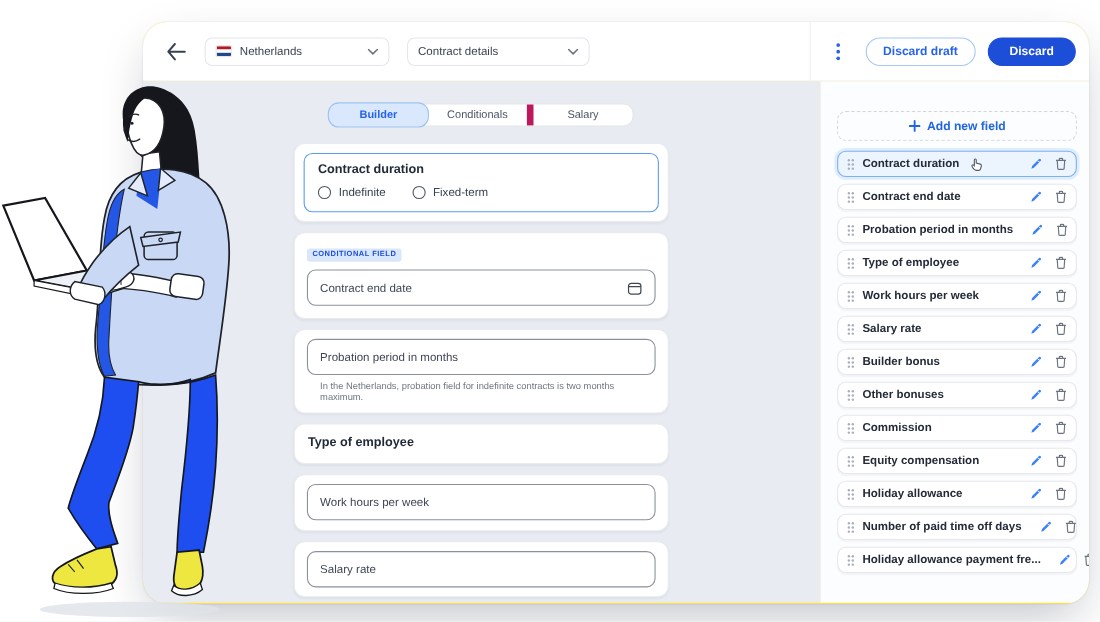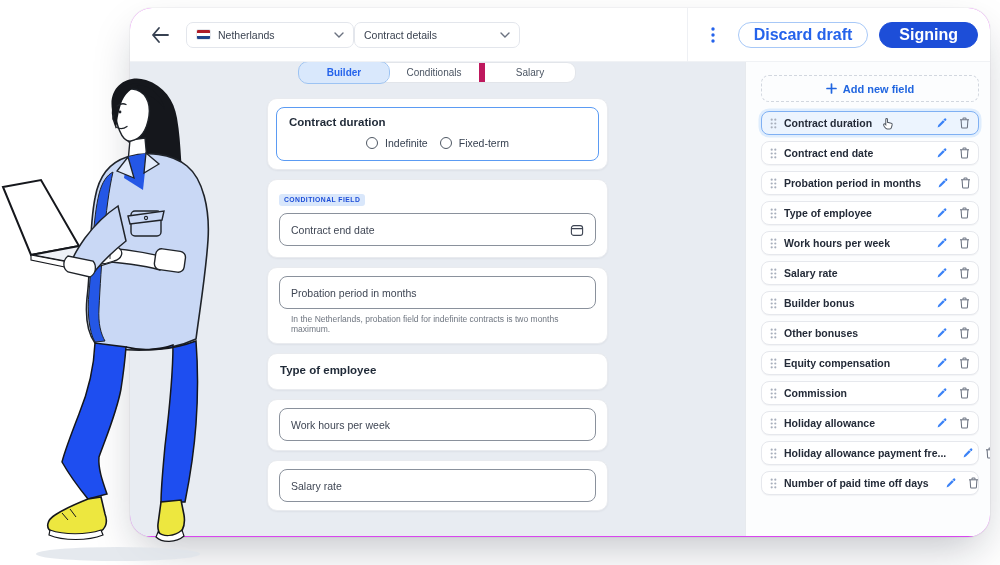--- a/index.html
+++ b/index.html
@@ -1,84 +1,84 @@
 <!DOCTYPE html>
 <html><head>
 <meta charset="utf-8">
 <style>
   * { box-sizing: border-box; margin: 0; padding: 0; }
   html,body { width:1000px; height:565px; background:#fff; }
   body { font-family:"Liberation Sans","DejaVu Sans",sans-serif; position:relative; overflow:hidden; }
   .stage { position:absolute; inset:0; width:1000px; height:565px; }
 
   
-  .window { position:absolute; left:130px; top:8px; width:860px; height:529px;
-    background:#d946ef; border-radius:22px; overflow:hidden; z-index:1;
+  .window { position:absolute; left:130px; top:20px; width:860px; height:529px;
+    background:#fde047; border-radius:22px; overflow:hidden; z-index:1;
     box-shadow:0 18px 45px -10px rgba(15,23,42,.28), 0 0 0 1px rgba(15,23,42,.04); }
 
   
   .topbar { height:54px; display:flex; align-items:center; padding:0 12px 0 16px;
     background:#fff; border-bottom:1px solid #f0f2f5; }
   .iconbtn { display:flex; align-items:center; justify-content:center; background:none; border:none; cursor:pointer; }
   .back { width:28px; height:28px; margin-right:12px; }
   .select { height:26px; border:1px solid #e3e6ec; border-radius:7px; background:#fff;
     display:flex; align-items:center; padding:0 9px; gap:7px; cursor:pointer; }
   .select.country { width:168px; }
-  .select.template { width:166px; }
+  .select.template { width:166px; margin-left:16px; }
   .select .val { font-size:10.5px; color:#3b4351; flex:1; text-align:left; white-space:nowrap; }
   .flag { width:15px; height:11px; border-radius:2px; overflow:hidden; border:1px solid #e5e7eb; display:flex; flex-direction:column; }
   .flag i { flex:1; display:block; }
   .flag .r { background:#AE1C28; } .flag .w { background:#fff; } .flag .b { background:#21468B; }
   .spacer { flex:1; }
   .vdiv { width:1px; height:54px; background:#eef0f4; margin-right:14px; }
   .kebab { width:22px; height:22px; }
   .kebab svg { display:block; }
-  .pill { height:26px; border-radius:14px; font-size:16px; font-weight:700; cursor:pointer; }
+  .pill { height:26px; border-radius:14px; font-size:11px; font-weight:700; cursor:pointer; }
   .discard { margin-left:14px; padding:0 15px; background:#fff; border:1px solid #a7c8f7; color:#2563eb; }
   .publish { margin-left:11px; padding:0 19px; background:#1d4ed8; border:1px solid #1d4ed8; color:#fff; }
 
   
   .bodyrow { display:flex; height:474px; }
-  .canvas { flex:1; background:#e8ecf2; position:relative; overflow:hidden; }
+  .canvas { flex:1; background:#e8ecf2; padding-top:20px; position:relative; overflow:hidden; }
 
   
   .tabs { width:277px; height:21px; margin:0 auto; display:flex; background:#fff;
     border:1px solid #e2e5ea; border-radius:9px; }
   .tab { flex:1; display:flex; align-items:center; justify-content:center; font-size:10px;
     color:#4b5563; cursor:pointer; border-right:6px solid #be185d; background:transparent; border-top:none; border-bottom:none; border-left:none; }
   .tab:last-child { border-right:none; }
   .tab.active { background:#d9e8fc; color:#2563eb; font-weight:700; border-radius:9px;
     outline:1px solid #9cc3f3; margin:-1px 0 -1px -1px; border-right:none; }
 
   
   .formcol { width:341px; margin:15px auto 0; display:flex; flex-direction:column; gap:9px; }
   .card { background:#fff; border:1px solid #e9ebef; border-radius:10px;
     box-shadow:0 1px 2px rgba(16,24,40,.05); }
   .sel-box { margin:8px; border:1.5px solid #5b9bf3; border-radius:8px; padding:8px 12px 11px; }
   .flabel { font-size:11.5px; font-weight:700; color:#1f2937; }
-  .radio-row { display:flex; gap:12px; margin-top:9px;justify-content:center; }
+  .radio-row { display:flex; gap:24px; margin-top:9px; }
   .radio { display:flex; align-items:center; gap:7px; cursor:pointer; }
   .radio i { width:12px; height:12px; border:1.6px solid #4f5864; border-radius:50%; background:#fff; }
   .radio span { font-size:10.5px; color:#374151; }
   .badge { display:inline-block; font-size:6.8px; font-weight:700; letter-spacing:.45px;
     color:#1d4ed8; background:#d9e7fb; border-radius:3px; padding:2.5px 5px; }
   .inputbox { height:33px; border:1px solid #8a919c; border-radius:8px; display:flex;
     align-items:center; padding:0 11px; background:#fff; cursor:text; }
   .inputbox span { font-size:10.5px; color:#3f4654; flex:1; text-align:left; }
   .helper { font-size:8.5px; color:#6f7680; margin:5px 0 0 12px; }
   .pad-a { padding:8px 11px 11px; } .pad-a .inputbox { margin-top:7px; }
   .pad-b { padding:6px 11px 9px; }
   .pad-c { padding:10px 12px 13px; }
   .pad-d { padding:8px 11px 8px; }
 
   
   .sidebar { width:245px; background:#fcfdfe; border-left:1px solid #e7eaee; padding:13px 11px 0 15px; }
   .sb-title { font-size:12.5px; font-weight:700; color:#19212f; }
   .sb-sub { font-size:9.5px; color:#8b93a1; margin-top:6px; }
-  .addbtn { width:100%; height:27px; background:transparent;
+  .addbtn { margin-top:14px; width:100%; height:27px; background:transparent;
     border:1.5px dashed #d2d7df; border-radius:8px; display:flex; align-items:center;
     justify-content:center; gap:6px; color:#2166e0; font-size:11px; font-weight:700; cursor:pointer; }
   .fieldlist { margin-top:9px; display:flex; flex-direction:column; gap:6px; }
   .s-row { height:24px; background:#fff; border:1px solid #e6e8ed; border-radius:8px;
     display:flex; align-items:center; padding:0 6px 0 8px; gap:7px; cursor:pointer;
     box-shadow:0 1px 1px rgba(16,24,40,.04); }
   .s-row.selected { border:1.2px solid #7fb0f3; background:#ecf4fe;
     box-shadow:0 0 0 2.5px rgba(96,165,250,.18); }
   .drag { display:flex; cursor:grab; }
   .s-label { font-size:10.5px; font-weight:600; color:#242b38; white-space:nowrap; }
@@ -128,21 +128,21 @@
 
       <button class="iconbtn kebab">
         <svg width="4" height="16" viewBox="0 0 4 16">
           <circle cx="2" cy="2" r="1.7" fill="#2563eb"></circle>
             <circle cx="2" cy="8" r="1.7" fill="#2563eb"></circle>
             <circle cx="2" cy="14" r="1.7" fill="#2563eb"></circle>
         </svg>
       </button>
 
       <button class="pill discard">Discard draft</button>
-      <button class="pill publish">Signing</button>
+      <button class="pill publish">Discard</button>
     </div>
 
     <div class="bodyrow">
 
       <div class="canvas">
 
         <div class="tabs">
           <button class="tab active">Builder</button>
           <button class="tab">Conditionals</button>
           <button class="tab">Salary</button>
@@ -446,20 +446,48 @@
     <span class="drag">
       <svg width="7" height="11" viewBox="0 0 7 11">
         <circle cx="1.7" cy="1.7" r="1.1" fill="#a8afbc"></circle>
                   <circle cx="5.3" cy="1.7" r="1.1" fill="#a8afbc"></circle>
         <circle cx="1.7" cy="5.5" r="1.1" fill="#a8afbc"></circle>
                   <circle cx="5.3" cy="5.5" r="1.1" fill="#a8afbc"></circle>
         <circle cx="1.7" cy="9.3" r="1.1" fill="#a8afbc"></circle>
                   <circle cx="5.3" cy="9.3" r="1.1" fill="#a8afbc"></circle>
       </svg>
     </span>
+    <span class="s-label">Commission</span>
+
+    <span class="sp"></span>
+    <button class="ic-btn">
+      <svg width="12" height="12" viewBox="0 0 12 12">
+        <path d="M1.6 10.4 L2.3 7.9 L8.6 1.6 A1.15 1.15 0 0 1 10.2 3.2 L3.9 9.5 Z" fill="#3b82f6"></path>
+        <path d="M7.2 3.2 L10.4 5.2" stroke="#fff" stroke-width="0.8"></path>
+      </svg>
+    </button>
+    <button class="ic-btn">
+      <svg width="11" height="12" viewBox="0 0 11 12">
+        <path d="M4 2.6 V1.6 C4 1.2 4.3 1 4.7 1 H6.3 C6.7 1 7 1.2 7 1.6 V2.6" fill="none" stroke="#6b7280" stroke-width="1.05"></path>
+        <line x1="1" y1="2.8" x2="10" y2="2.8" stroke="#6b7280" stroke-width="1.05"></line>
+        <path d="M2.1 2.8 L2.6 10.2 C2.6 10.7 3 11 3.5 11 H7.5 C8 11 8.4 10.7 8.4 10.2 L8.9 2.8" fill="none" stroke="#6b7280" stroke-width="1.05"></path>
+      </svg>
+    </button>
+  </div>
+            <div class="s-row">
+    <span class="drag">
+      <svg width="7" height="11" viewBox="0 0 7 11">
+        <circle cx="1.7" cy="1.7" r="1.1" fill="#a8afbc"></circle>
+                  <circle cx="5.3" cy="1.7" r="1.1" fill="#a8afbc"></circle>
+        <circle cx="1.7" cy="5.5" r="1.1" fill="#a8afbc"></circle>
+                  <circle cx="5.3" cy="5.5" r="1.1" fill="#a8afbc"></circle>
+        <circle cx="1.7" cy="9.3" r="1.1" fill="#a8afbc"></circle>
+                  <circle cx="5.3" cy="9.3" r="1.1" fill="#a8afbc"></circle>
+      </svg>
+    </span>
     <span class="s-label">Equity compensation</span>
 
     <span class="sp"></span>
     <button class="ic-btn">
       <svg width="12" height="12" viewBox="0 0 12 12">
         <path d="M1.6 10.4 L2.3 7.9 L8.6 1.6 A1.15 1.15 0 0 1 10.2 3.2 L3.9 9.5 Z" fill="#3b82f6"></path>
         <path d="M7.2 3.2 L10.4 5.2" stroke="#fff" stroke-width="0.8"></path>
       </svg>
     </button>
     <button class="ic-btn">
@@ -474,48 +502,20 @@
     <span class="drag">
       <svg width="7" height="11" viewBox="0 0 7 11">
         <circle cx="1.7" cy="1.7" r="1.1" fill="#a8afbc"></circle>
                   <circle cx="5.3" cy="1.7" r="1.1" fill="#a8afbc"></circle>
         <circle cx="1.7" cy="5.5" r="1.1" fill="#a8afbc"></circle>
                   <circle cx="5.3" cy="5.5" r="1.1" fill="#a8afbc"></circle>
         <circle cx="1.7" cy="9.3" r="1.1" fill="#a8afbc"></circle>
                   <circle cx="5.3" cy="9.3" r="1.1" fill="#a8afbc"></circle>
       </svg>
     </span>
-    <span class="s-label">Commission</span>
-
-    <span class="sp"></span>
-    <button class="ic-btn">
-      <svg width="12" height="12" viewBox="0 0 12 12">
-        <path d="M1.6 10.4 L2.3 7.9 L8.6 1.6 A1.15 1.15 0 0 1 10.2 3.2 L3.9 9.5 Z" fill="#3b82f6"></path>
-        <path d="M7.2 3.2 L10.4 5.2" stroke="#fff" stroke-width="0.8"></path>
-      </svg>
-    </button>
-    <button class="ic-btn">
-      <svg width="11" height="12" viewBox="0 0 11 12">
-        <path d="M4 2.6 V1.6 C4 1.2 4.3 1 4.7 1 H6.3 C6.7 1 7 1.2 7 1.6 V2.6" fill="none" stroke="#6b7280" stroke-width="1.05"></path>
-        <line x1="1" y1="2.8" x2="10" y2="2.8" stroke="#6b7280" stroke-width="1.05"></line>
-        <path d="M2.1 2.8 L2.6 10.2 C2.6 10.7 3 11 3.5 11 H7.5 C8 11 8.4 10.7 8.4 10.2 L8.9 2.8" fill="none" stroke="#6b7280" stroke-width="1.05"></path>
-      </svg>
-    </button>
-  </div>
-            <div class="s-row">
-    <span class="drag">
-      <svg width="7" height="11" viewBox="0 0 7 11">
-        <circle cx="1.7" cy="1.7" r="1.1" fill="#a8afbc"></circle>
-                  <circle cx="5.3" cy="1.7" r="1.1" fill="#a8afbc"></circle>
-        <circle cx="1.7" cy="5.5" r="1.1" fill="#a8afbc"></circle>
-                  <circle cx="5.3" cy="5.5" r="1.1" fill="#a8afbc"></circle>
-        <circle cx="1.7" cy="9.3" r="1.1" fill="#a8afbc"></circle>
-                  <circle cx="5.3" cy="9.3" r="1.1" fill="#a8afbc"></circle>
-      </svg>
-    </span>
     <span class="s-label">Holiday allowance</span>
 
     <span class="sp"></span>
     <button class="ic-btn">
       <svg width="12" height="12" viewBox="0 0 12 12">
         <path d="M1.6 10.4 L2.3 7.9 L8.6 1.6 A1.15 1.15 0 0 1 10.2 3.2 L3.9 9.5 Z" fill="#3b82f6"></path>
         <path d="M7.2 3.2 L10.4 5.2" stroke="#fff" stroke-width="0.8"></path>
       </svg>
     </button>
     <button class="ic-btn">
@@ -530,49 +530,49 @@
     <span class="drag">
       <svg width="7" height="11" viewBox="0 0 7 11">
         <circle cx="1.7" cy="1.7" r="1.1" fill="#a8afbc"></circle>
                   <circle cx="5.3" cy="1.7" r="1.1" fill="#a8afbc"></circle>
         <circle cx="1.7" cy="5.5" r="1.1" fill="#a8afbc"></circle>
                   <circle cx="5.3" cy="5.5" r="1.1" fill="#a8afbc"></circle>
         <circle cx="1.7" cy="9.3" r="1.1" fill="#a8afbc"></circle>
                   <circle cx="5.3" cy="9.3" r="1.1" fill="#a8afbc"></circle>
       </svg>
     </span>
+    <span class="s-label">Number of paid time off days</span>
+
+    <span class="sp"></span>
+    <button class="ic-btn">
+      <svg width="12" height="12" viewBox="0 0 12 12">
+        <path d="M1.6 10.4 L2.3 7.9 L8.6 1.6 A1.15 1.15 0 0 1 10.2 3.2 L3.9 9.5 Z" fill="#3b82f6"></path>
+        <path d="M7.2 3.2 L10.4 5.2" stroke="#fff" stroke-width="0.8"></path>
+      </svg>
+    </button>
+    <button class="ic-btn">
+      <svg width="11" height="12" viewBox="0 0 11 12">
+        <path d="M4 2.6 V1.6 C4 1.2 4.3 1 4.7 1 H6.3 C6.7 1 7 1.2 7 1.6 V2.6" fill="none" stroke="#6b7280" stroke-width="1.05"></path>
+        <line x1="1" y1="2.8" x2="10" y2="2.8" stroke="#6b7280" stroke-width="1.05"></line>
+        <path d="M2.1 2.8 L2.6 10.2 C2.6 10.7 3 11 3.5 11 H7.5 C8 11 8.4 10.7 8.4 10.2 L8.9 2.8" fill="none" stroke="#6b7280" stroke-width="1.05"></path>
+      </svg>
+    </button>
+  </div>
+            <div class="s-row">
+    <span class="drag">
+      <svg width="7" height="11" viewBox="0 0 7 11">
+        <circle cx="1.7" cy="1.7" r="1.1" fill="#a8afbc"></circle>
+                  <circle cx="5.3" cy="1.7" r="1.1" fill="#a8afbc"></circle>
+        <circle cx="1.7" cy="5.5" r="1.1" fill="#a8afbc"></circle>
+                  <circle cx="5.3" cy="5.5" r="1.1" fill="#a8afbc"></circle>
+        <circle cx="1.7" cy="9.3" r="1.1" fill="#a8afbc"></circle>
+                  <circle cx="5.3" cy="9.3" r="1.1" fill="#a8afbc"></circle>
+      </svg>
+    </span>
     <span class="s-label">Holiday allowance payment fre...</span>
-
-    <span class="sp"></span>
-    <button class="ic-btn">
-      <svg width="12" height="12" viewBox="0 0 12 12">
-        <path d="M1.6 10.4 L2.3 7.9 L8.6 1.6 A1.15 1.15 0 0 1 10.2 3.2 L3.9 9.5 Z" fill="#3b82f6"></path>
-        <path d="M7.2 3.2 L10.4 5.2" stroke="#fff" stroke-width="0.8"></path>
-      </svg>
-    </button>
-    <button class="ic-btn">
-      <svg width="11" height="12" viewBox="0 0 11 12">
-        <path d="M4 2.6 V1.6 C4 1.2 4.3 1 4.7 1 H6.3 C6.7 1 7 1.2 7 1.6 V2.6" fill="none" stroke="#6b7280" stroke-width="1.05"></path>
-        <line x1="1" y1="2.8" x2="10" y2="2.8" stroke="#6b7280" stroke-width="1.05"></line>
-        <path d="M2.1 2.8 L2.6 10.2 C2.6 10.7 3 11 3.5 11 H7.5 C8 11 8.4 10.7 8.4 10.2 L8.9 2.8" fill="none" stroke="#6b7280" stroke-width="1.05"></path>
-      </svg>
-    </button>
-  </div>
-            <div class="s-row">
-    <span class="drag">
-      <svg width="7" height="11" viewBox="0 0 7 11">
-        <circle cx="1.7" cy="1.7" r="1.1" fill="#a8afbc"></circle>
-                  <circle cx="5.3" cy="1.7" r="1.1" fill="#a8afbc"></circle>
-        <circle cx="1.7" cy="5.5" r="1.1" fill="#a8afbc"></circle>
-                  <circle cx="5.3" cy="5.5" r="1.1" fill="#a8afbc"></circle>
-        <circle cx="1.7" cy="9.3" r="1.1" fill="#a8afbc"></circle>
-                  <circle cx="5.3" cy="9.3" r="1.1" fill="#a8afbc"></circle>
-      </svg>
-    </span>
-    <span class="s-label">Number of paid time off days</span>
 
     <span class="sp"></span>
     <button class="ic-btn">
       <svg width="12" height="12" viewBox="0 0 12 12">
         <path d="M1.6 10.4 L2.3 7.9 L8.6 1.6 A1.15 1.15 0 0 1 10.2 3.2 L3.9 9.5 Z" fill="#3b82f6"></path>
         <path d="M7.2 3.2 L10.4 5.2" stroke="#fff" stroke-width="0.8"></path>
       </svg>
     </button>
     <button class="ic-btn">
       <svg width="11" height="12" viewBox="0 0 11 12">

